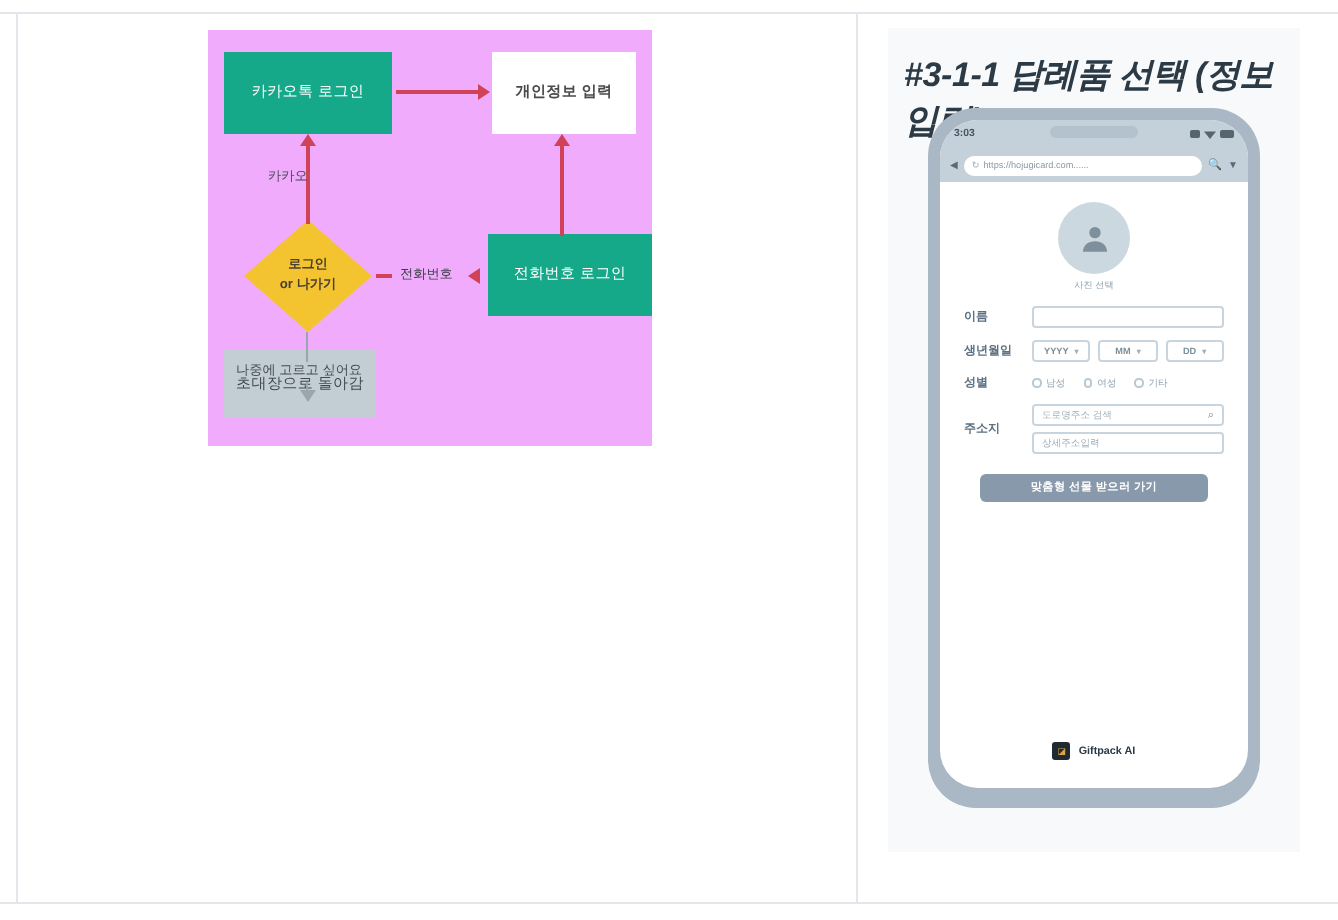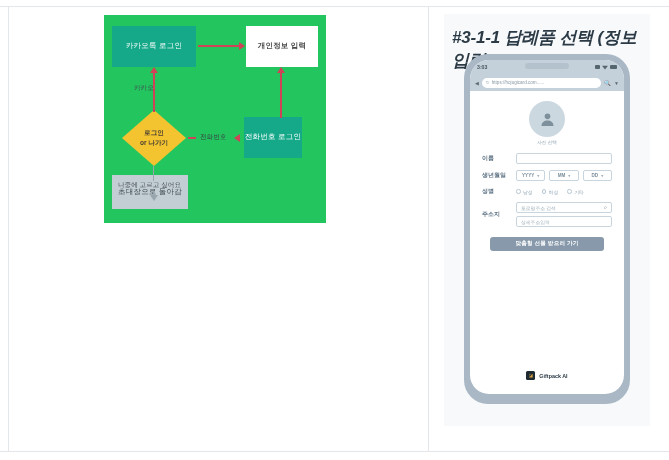--- a/index.html
+++ b/index.html
@@ -18,37 +18,37 @@
   .frame-top { position:absolute; left:0; top:6px; width:669px; height:1px; background:#e3e6ea; }
   .frame-bottom { position:absolute; left:0; bottom:8px; width:669px; height:1px; background:#e3e6ea; }
   .frame-left { position:absolute; left:8px; top:6px; width:1px; height:446px; background:#e3e6ea; }
   .divider { position:absolute; left:428px; top:6px; width:1px; height:446px; background:#e3e6ea; }
 
   
   .flow-canvas {
     position: absolute;
     left: 104px; top: 15px;
     width: 222px; height: 208px;
-    background: #22c55e;
+    background: #f0abfc;
   }
   .node {
     position: absolute;
     display: flex; align-items: center; justify-content: center;
     text-align: center;
     font-size: 7.5px;
     letter-spacing: .2px;
     line-height: 1.35;
   }
   .node-teal { background:#15a98a; color:#ffffff; }
   .node-white { background:#ffffff; color:#4a4a4a; }
   .node-grey { background:#c3cdd4; color:#3f4a52; }
 
   #n-kakao   { left: 8px;   top: 11px;  width: 84px; height: 41px; }
   #n-info    { left: 142px; top: 11px;  width: 72px; height: 41px; font-weight: bold; }
-  #n-phone   { left: 140px; top: 102px; width: 58px; height: 41px; }
+  #n-phone   { left: 140px; top: 102px; width: 82px; height: 41px; }
   #n-back    { left: 8px;   top: 160px; width: 76px; height: 34px; }
 
   
   .diamond-wrap { position:absolute; left:18px; top:95px; width:64px; height:56px; }
   .diamond-shape {
     position:absolute; inset:0;
     background:#f4c430;
     clip-path: polygon(50% 0%, 100% 50%, 50% 100%, 0% 50%);
   }
   .diamond-label {

